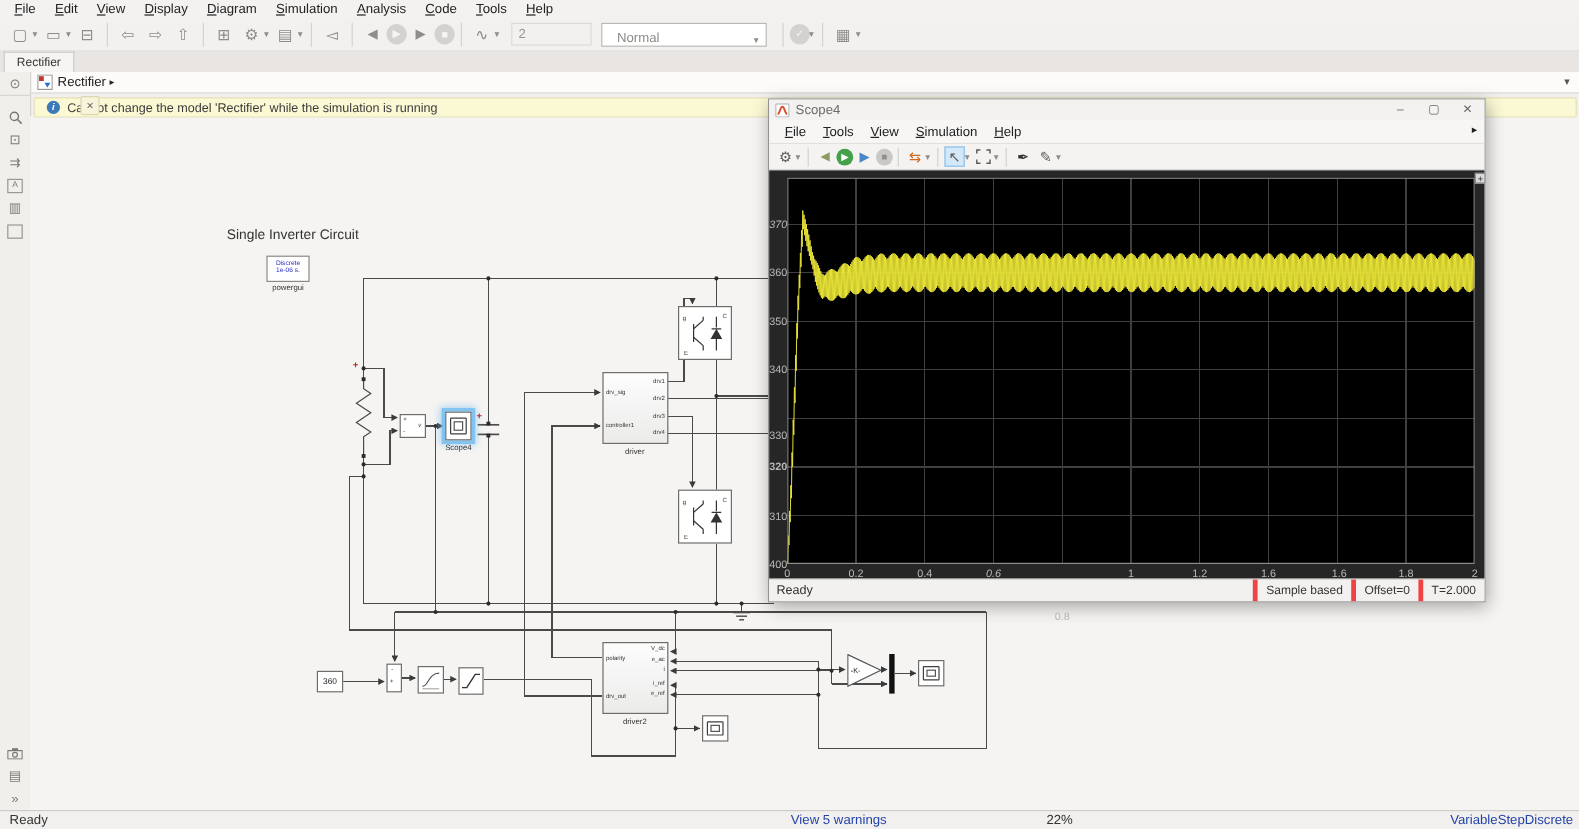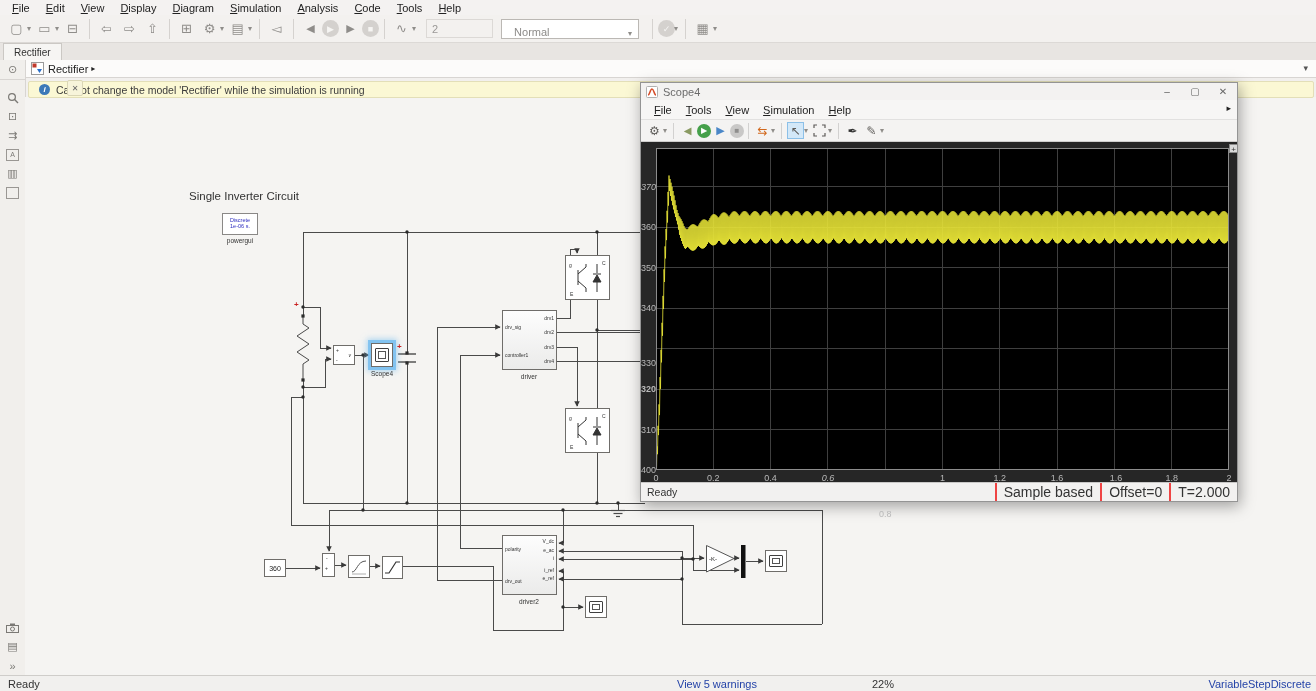--- a/index.html
+++ b/index.html
@@ -97,22 +97,22 @@
     justify-content:center;font-size:8px;}
   #sw-plot{flex:1;position:relative;background:#262626;}
   .ytick{position:absolute;left:0;width:13px;text-align:right;font-size:9px;color:#b8b8b8;}
   .xtick{position:absolute;width:26px;text-align:center;font-size:9px;color:#b8b8b8;}
   #expand-btn{position:absolute;left:588px;top:2px;width:9px;height:9px;background:#d9d9d9;
     color:#333;font-size:8px;line-height:9px;text-align:center;border:1px solid #8a8a8a;
     box-sizing:border-box;}
   #sw-statusbar{height:18px;background:#f2f1f0;border-top:1px solid #c9c8c7;display:flex;
     align-items:center;font-size:10.5px;color:#333;}
   #sw-statusbar .left{padding-left:6px;flex:1;}
-  #sw-statusbar .cell{border-left:2px solid #ef4444;height:100%;display:flex;align-items:center;
-    padding:0 7px;font-size:14px;}
+  #sw-statusbar .cell{border-left:4px solid #ef4444;height:100%;display:flex;align-items:center;
+    padding:0 7px;font-size:10px;}
 
   
   #statusbar{position:absolute;left:0;top:675px;width:100%;height:16px;background:#f1f0ee;
     border-top:1px solid #cfcdca;font-size:11px;color:#333;}
   #statusbar .link{color:#2443a8;}
 </style>
 </head>
 <body>
 
 <div id="menubar">
@@ -527,16 +527,16 @@
   <div id="sw-statusbar">
     <span class="left">Ready</span>
     <span class="cell">Sample based</span>
     <span class="cell">Offset=0</span>
     <span class="cell">T=2.000</span>
   </div>
 </div>
 
 <div id="statusbar">
   <span class="abs" style="left:8px;top:2px">Ready</span>
-  <span class="abs link" style="left:677px;top:2px">View 5 warnings</span>
+  <span class="abs link" style="left:659px;top:2px">View 5 warnings</span>
   <span class="abs" style="left:872px;top:2px">22%</span>
   <span class="abs link" style="right:5px;top:2px">VariableStepDiscrete</span>
 </div>
 
 </body></html>

